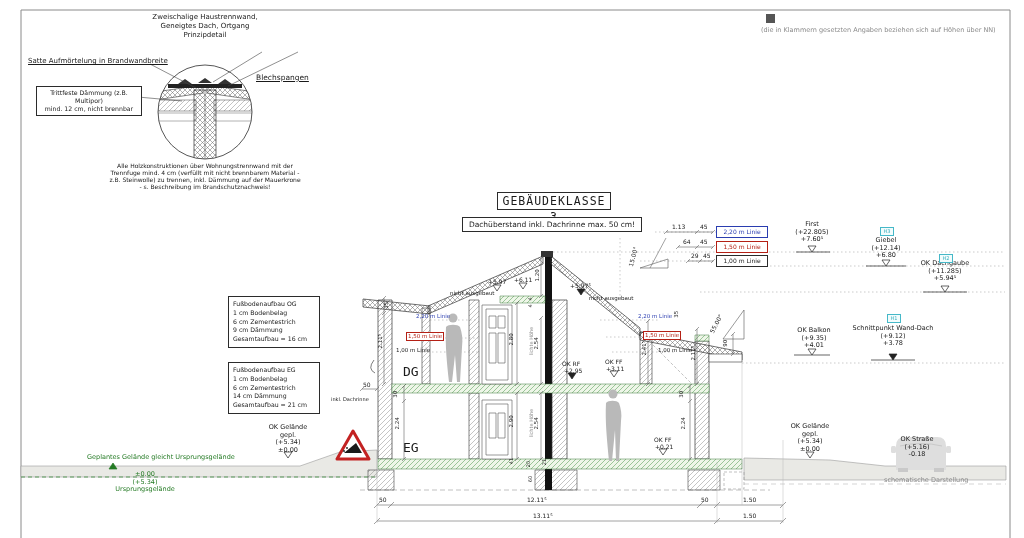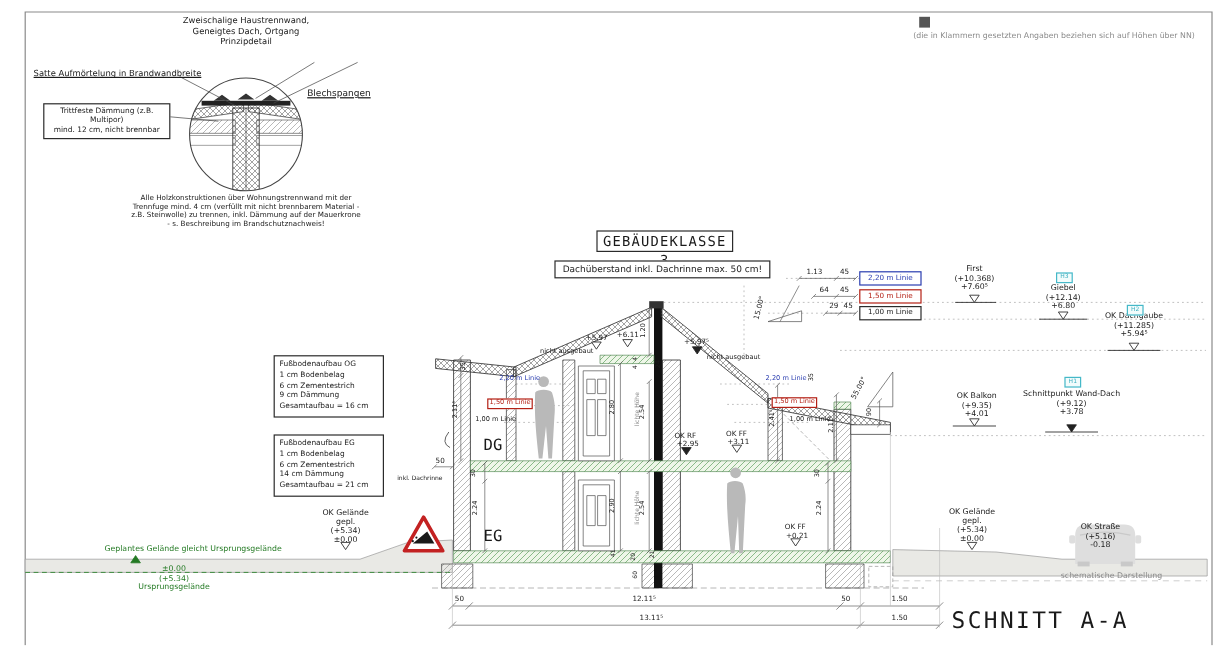--- a/index.html
+++ b/index.html
@@ -298,21 +298,21 @@
 <div class="legbox blue" style="left:716px;top:226px;">2,20 m Linie</div>
 <div class="L t6" style="left:683px;top:238px;">64</div>
 <div class="L t6" style="left:700px;top:238px;">45</div>
 <div class="legbox red" style="left:716px;top:241px;">1,50 m Linie</div>
 <div class="L t6" style="left:691px;top:252px;">29</div>
 <div class="L t6" style="left:703px;top:252px;">45</div>
 <div class="legbox" style="left:716px;top:255px;">1,00 m Linie</div>
 
 <div class="stack" style="left:787px;top:221px;width:50px;">
   <div>First</div>
-  <div>(+10.368)</div>
+  <div>(+22.805)</div>
   <div>+7.60⁵</div>
 </div>
 <div class="htag" style="left:880px;top:227px;">H3</div>
 <div class="stack" style="left:861px;top:237px;width:50px;">
   <div>Giebel</div>
   <div>(+12.14)</div>
   <div>+6.80</div>
 </div>
 <div class="htag" style="left:939px;top:254px;">H2</div>
 <div class="stack" style="left:915px;top:260px;width:60px;">
@@ -427,15 +427,14 @@
 <div class="L t55 V" style="left:677px;top:420px;">2.24</div>
 <div class="L t55 V" style="left:722px;top:340px;">90</div>
 
 <div class="L t6" style="left:379px;top:496px;">50</div>
 <div class="L t6" style="left:527px;top:496px;">12.11⁵</div>
 <div class="L t6" style="left:701px;top:496px;">50</div>
 <div class="L t6" style="left:743px;top:496px;">1.50</div>
 <div class="L t6" style="left:533px;top:512px;">13.11⁵</div>
 <div class="L t6" style="left:743px;top:512px;">1.50</div>
 
-<div class="L title" style="left:793px;top:506px;font-size:19px;letter-spacing:2px;">SCHNITT A-A</div>
 
 </div>
 
 </body></html>

